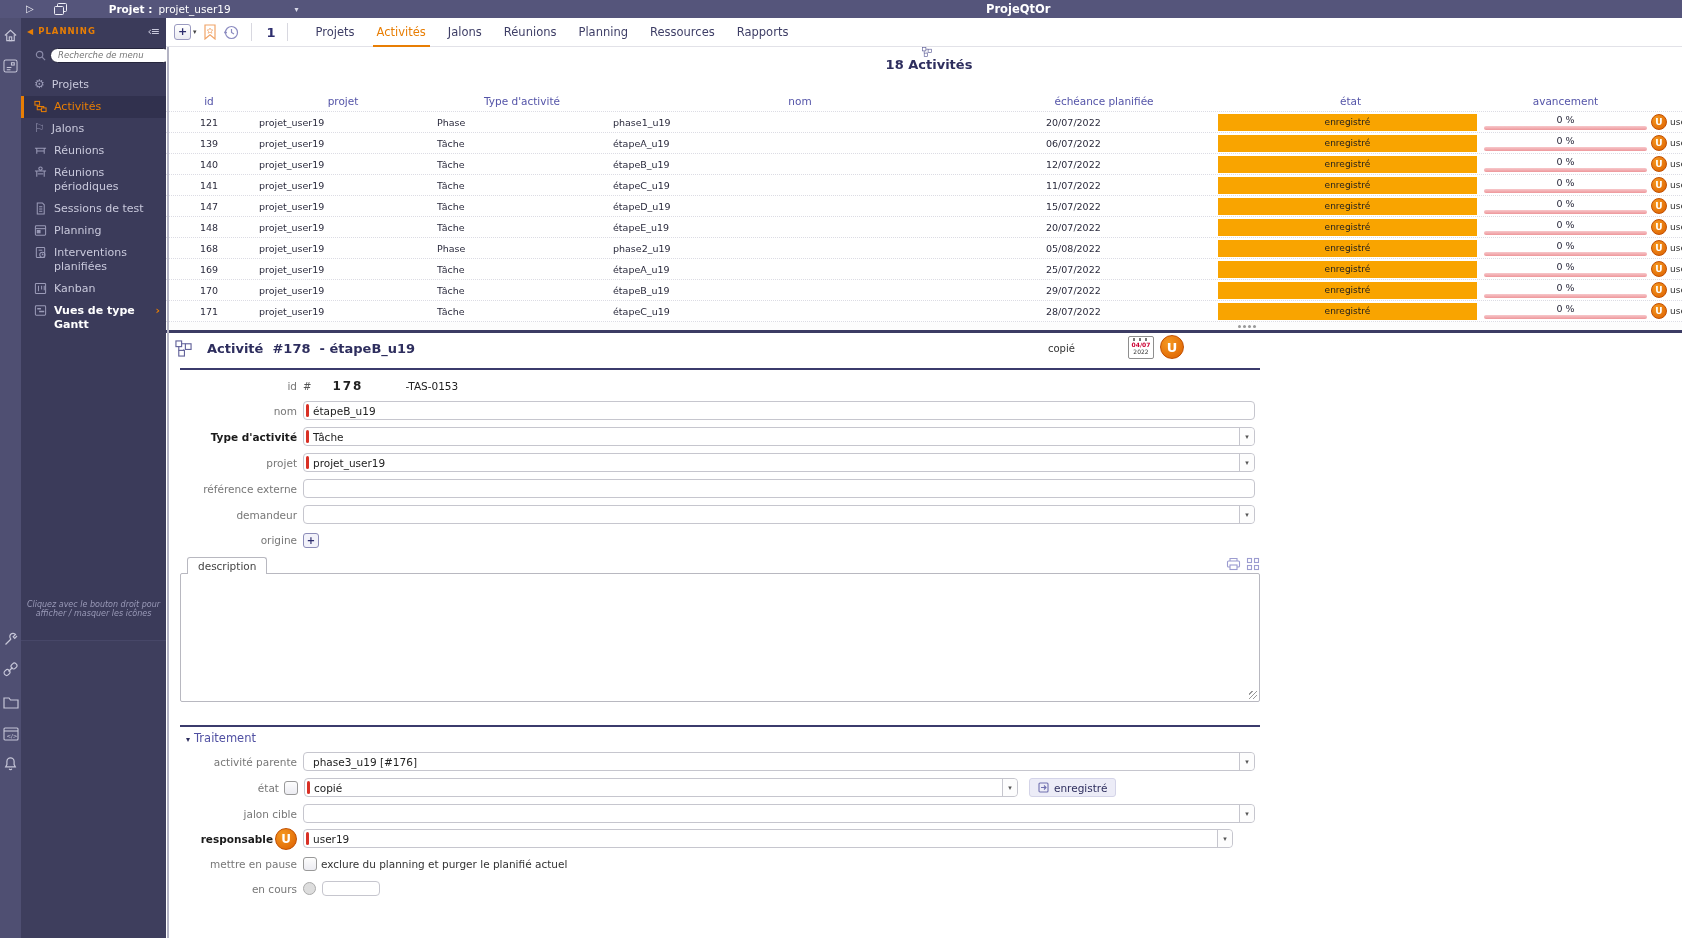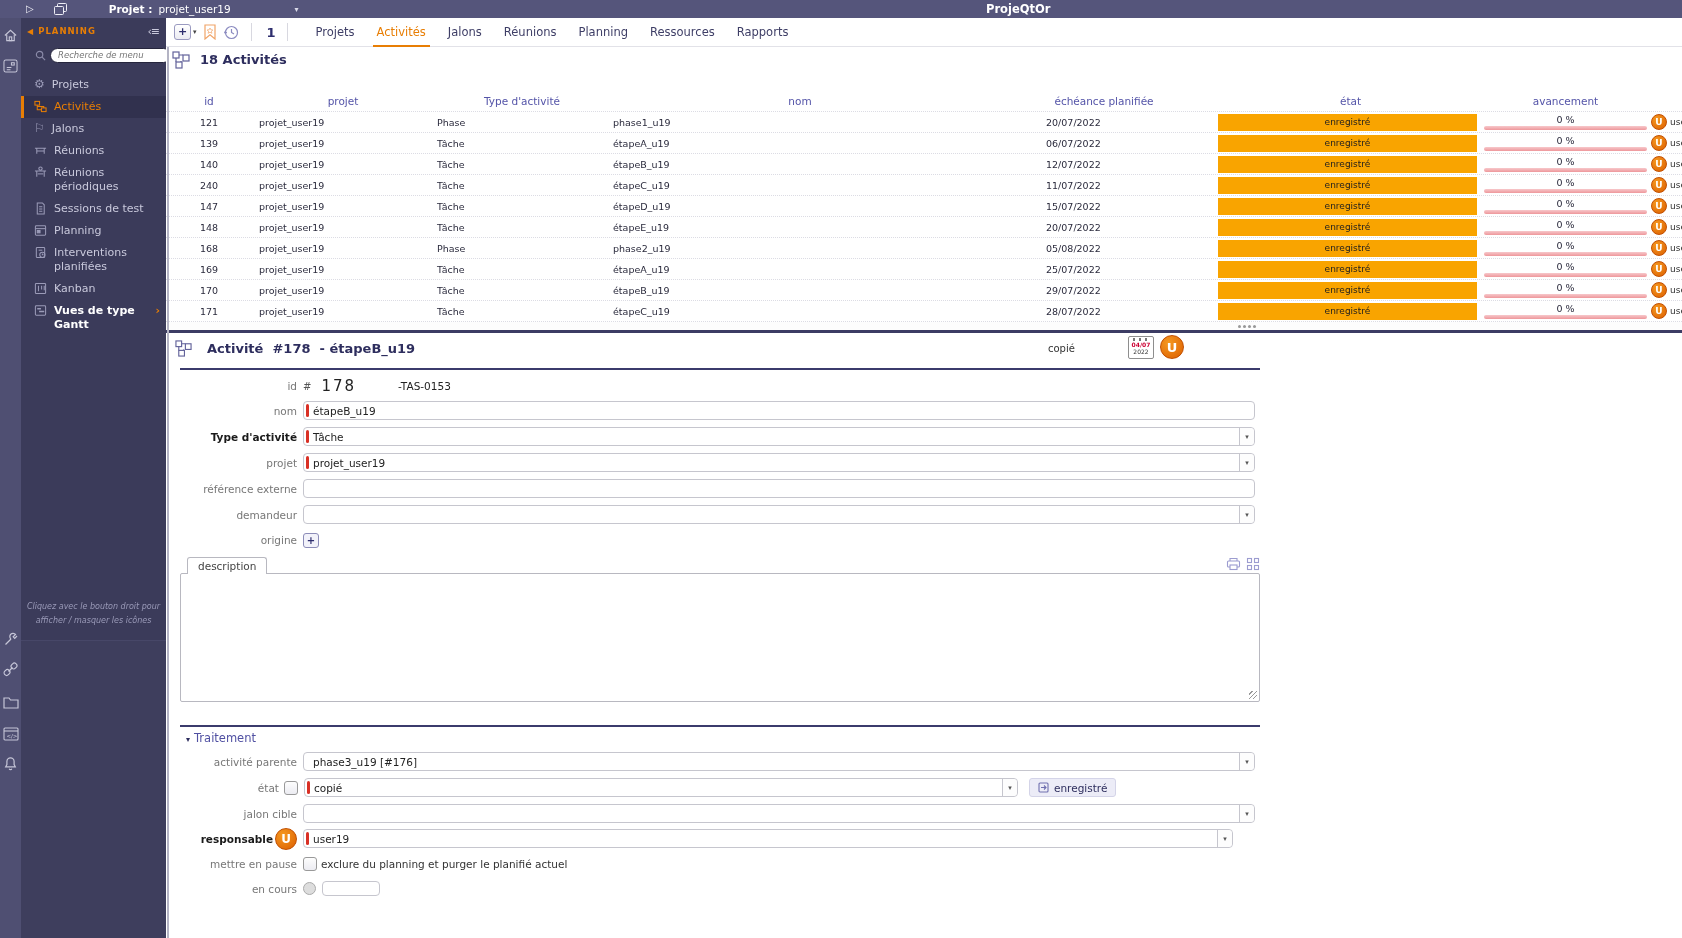--- a/index.html
+++ b/index.html
@@ -36,21 +36,21 @@
   .side-item { display:flex; gap:7px; padding:4px 6px 4px 13px; font-size:11px;
     line-height:14px; align-items:flex-start; cursor:default; }
   .side-item svg, .side-item .gch { flex:none; margin-top:0; color:#9B9BB8; }
   .side-item.active { background:#31314E; border-left:3px solid #E87E04; padding-left:10px;
     color:#E87E04; }
   .side-item.active svg { color:#E87E04; }
   .side-item.boldw { color:#FFFFFF; font-weight:bold; }
   .side-item .chev { margin-left:auto; color:#E87E04; font-weight:bold; font-size:11px; }
   .gchar { font-size:12px; line-height:13px; }
   .side-hint { position:absolute; top:582px; left:0; right:0; text-align:center;
-    font-style:italic; font-size:8px; color:#9A9AB8; line-height:14px; padding:0 0; }
+    font-style:italic; font-size:8px; color:#9A9AB8; line-height:9px; padding:0 0; }
   .side-lower { position:absolute; top:622px; bottom:0; left:0; right:0;
     border-top:1px solid #474768; background:rgba(255,255,255,0.02); }
 
   
   .main { position:absolute; left:166px; top:18px; width:1516px; height:920px; background:#fff; }
   .main::before { content:''; position:absolute; left:1px; top:29px; bottom:0; width:1.5px;
     background:#B4B4C4; z-index:5; }
 
   .toolbar { height:29px; border-bottom:1px solid #E2E2E8; display:flex; align-items:center;
     padding-left:8px; position:relative; }
@@ -61,21 +61,21 @@
   .tb-ic { margin-left:6px; display:flex; }
   .vsep { width:1px; height:18px; background:#D8D8E0; margin-left:11px; }
   .pagenum { margin-left:15px; font-size:13px; font-weight:bold; color:#2E2E6E; }
   .tabs { display:flex; margin-left:17px; height:29px; }
   .tab { padding:0 11px; font-size:11.5px; color:#3E3E66; line-height:28px; position:relative;
     cursor:default; }
   .tab.active { color:#E87E04; }
   .tab.active::after { content:''; position:absolute; left:7px; right:7px; bottom:0;
     height:2px; background:#E87E04; }
 
-  .sect-head { height:25px; display:flex; align-items:center; }
+  .sect-head { height:25px; display:flex; align-items:center;flex-direction:column; }
   .sect-head .orgic { margin-left:6px; }
   .sect-title { margin-left:10px; font-size:13px; font-weight:bold; color:#2E2E5E; }
 
   
   .tbl { position:absolute; top:72px; left:0; width:1516px; }
   .trow { display:grid; grid-template-columns:86px 182px 176px 380px 228px 265px 165px 34px;
     height:21px; border-bottom:1px dotted #DCDCE4; align-items:center; font-size:9.5px;
     color:#2A2A3C; }
   .trow > div { overflow:hidden; white-space:nowrap; }
   .thead { height:22px; font-size:10.5px; color:#5454A8; }
@@ -133,21 +133,21 @@
     color:#222; padding-left:9px; width:952px; }
   .ctrl .arr { position:absolute; right:0; top:0; bottom:0; width:15px;
     border-left:1px solid #C6C6CE; display:flex; align-items:center; justify-content:center;
     font-size:7px; color:#555; border-radius:0 4px 4px 0; background:#FDFDFD; }
   .req::before { content:''; position:absolute; left:2px; top:2px; bottom:2px; width:3px;
     background:#D93025; border-radius:2px; }
   .w714 { width:714px; }
   .w58 { width:58px; height:15px; }
   .idrow { height:16px; margin-top:8px; }
   .id-hash { margin-left:6px; font-size:10px; color:#555; }
-  .id-val { margin-left:10px; font-size:15px; color:#222; letter-spacing:2px; }
+  .id-val { margin-left:21px; font-size:12px; color:#222; letter-spacing:2px;font-weight:bold; }
   .id-code { margin-left:42px; font-size:10.5px; color:#222; }
   .plusmini { margin-left:6px; width:16px; height:15px; border:1px solid #8C8CB8;
     border-radius:3px; background:#F2F2FA; color:#2E2E6E; font-weight:bold; font-size:10px;
     line-height:13px; text-align:center; }
   .cb { width:14px; height:14px; border:1px solid #999; border-radius:3px;
     background:linear-gradient(#FDFDFD,#ECECF2); flex:none; }
   .cb.mini { margin-left:6px; }
   .rb { width:13px; height:13px; border-radius:50%; border:1px solid #AAA; background:#DDD;
     flex:none; margin-left:6px; }
   .etat-cb { margin-left:5px; }
@@ -435,21 +435,21 @@
             <span class="av-val">0 %</span>
             <span class="av-bar"></span>
           </div>
           <div class="c-resp">
             <span class="uav small">U</span>
             <span class="resp-name">user19</span>
           </div>
         </div>
 
         <div class="trow">
-          <div class="c-id">240</div>
+          <div class="c-id">141</div>
           <div class="c-projet">projet_user19</div>
           <div class="c-type">Tâche</div>
           <div class="c-nom">étapeC_u19</div>
           <div class="c-ech">11/07/2022</div>
           <div>
             <div class="badge">enregistré</div>
           </div>
           <div class="c-av">
             <span class="av-val">0 %</span>
             <span class="av-bar"></span>

